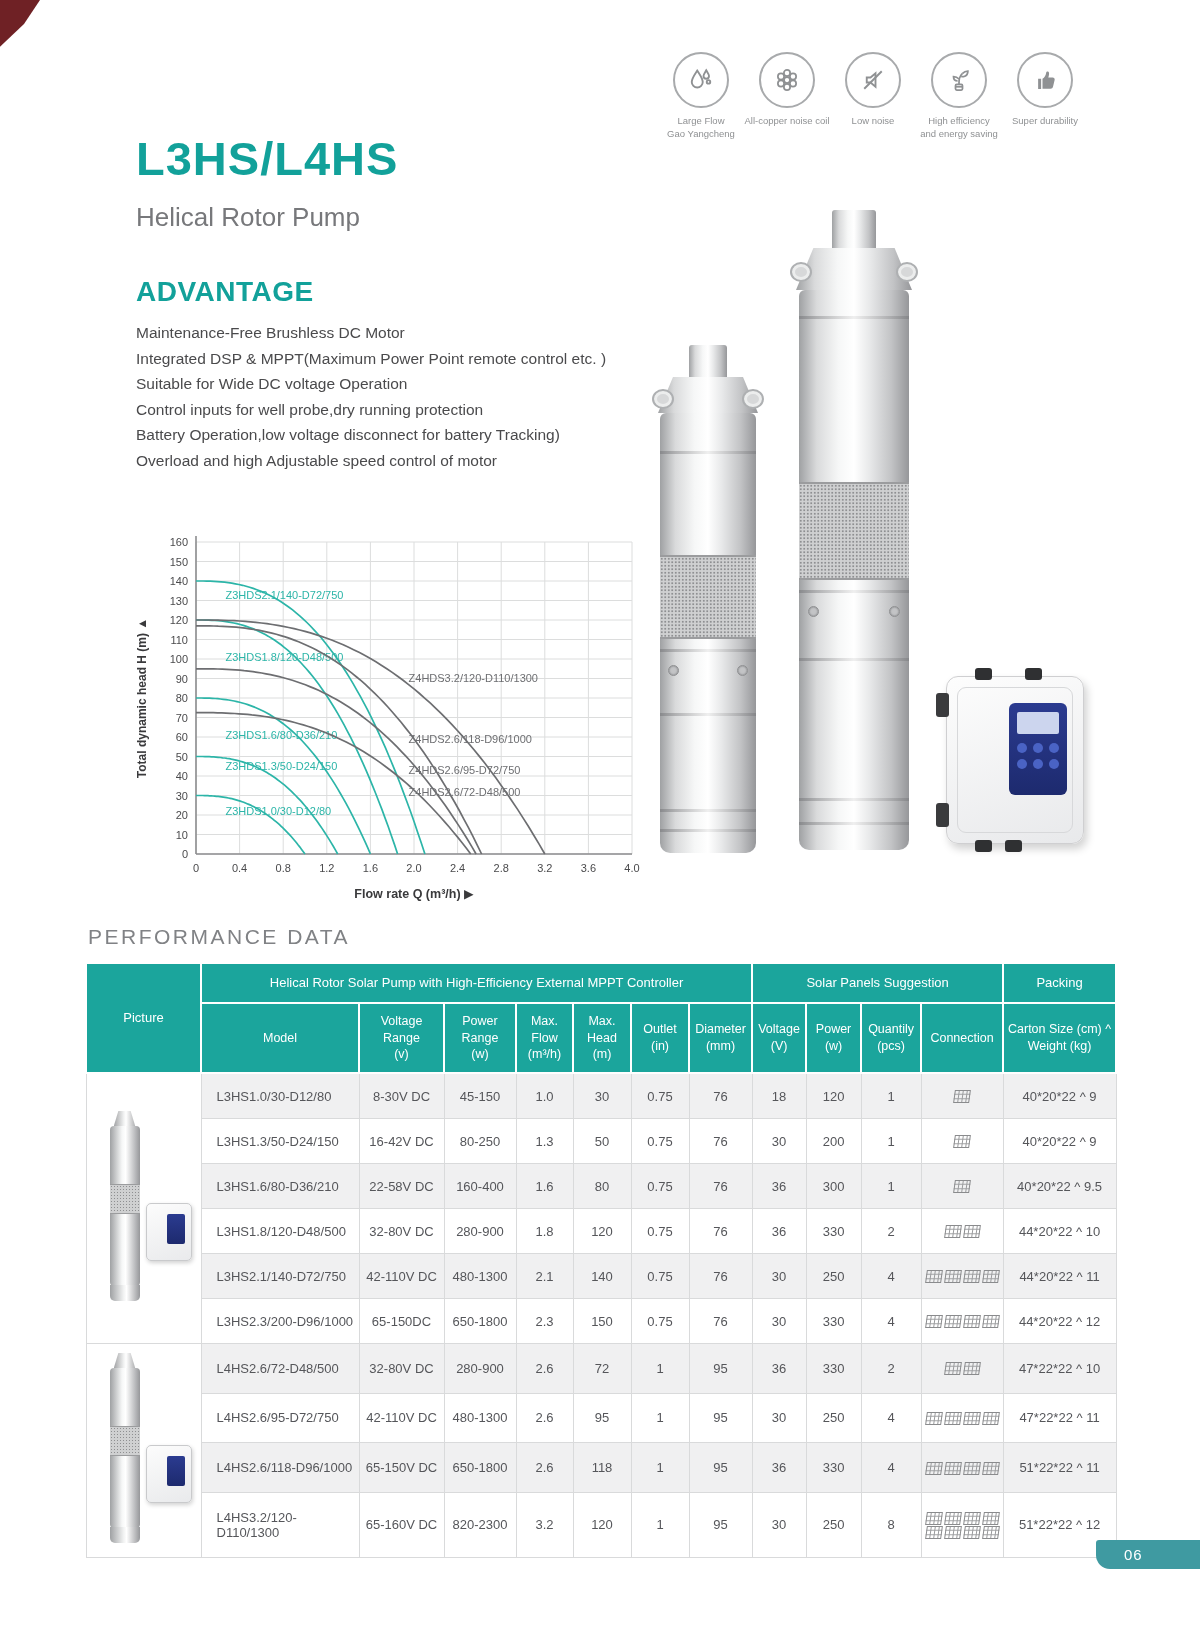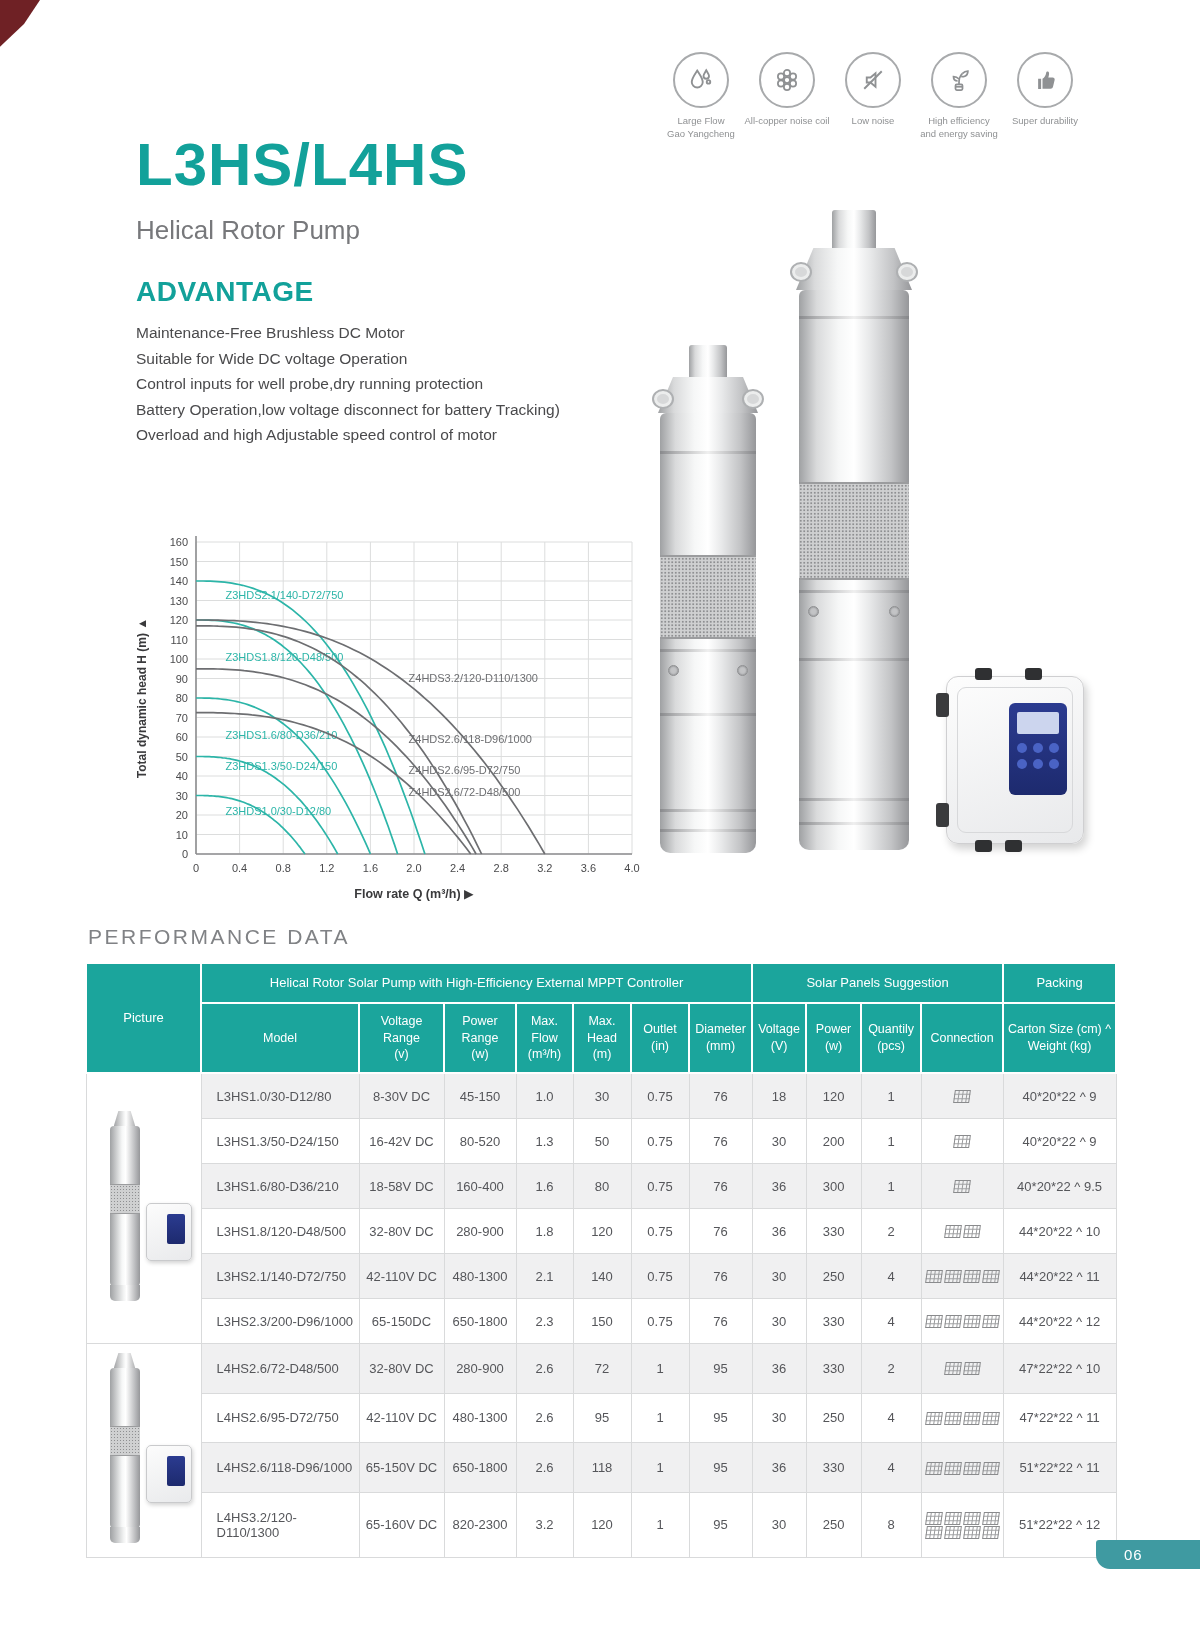--- a/index.html
+++ b/index.html
@@ -5,21 +5,21 @@
   html,body{margin:0;padding:0;background:#fff;}
   .page{position:relative;width:1200px;height:1628px;background:#fff;overflow:hidden;
         font-family:"Liberation Sans","DejaVu Sans",sans-serif;}
 
   
   .corner-mark{position:absolute;left:0;top:0;width:40px;height:52px;background:#6f2125;
                clip-path:polygon(0 0,100% 0,60% 46%,0 90%);}
 
   
   .title-block{position:absolute;left:136px;top:135px;}
-  .page-title{font-size:60px;font-weight:bold;color:#12a19a;letter-spacing:1px;line-height:1;}
+  .page-title{font-size:47px;font-weight:bold;color:#12a19a;letter-spacing:1px;line-height:1;}
   .page-subtitle{font-size:26px;color:#77787b;margin-top:20px;}
 
   
   .features-row{position:absolute;left:652px;top:52px;width:436px;display:flex;justify-content:flex-end;}
   .feature{width:86px;text-align:center;}
   .fcircle{width:52px;height:52px;border:2px solid #a8aaac;border-radius:50%;margin:0 auto;
            display:flex;align-items:center;justify-content:center;background:#fff;}
   .fcircle svg{width:30px;height:30px;}
   .flabel{margin-top:7px;font-size:9.5px;line-height:1.35;color:#8f9193;white-space:pre-line;}
 
@@ -174,20 +174,21 @@
 
   <div class="title-block">
     <div class="page-title">L3HS/L4HS</div>
     <div class="page-subtitle">Helical Rotor Pump</div>
   </div>
 
   <div class="advantage">
     <h2 class="advantage-heading">ADVANTAGE</h2>
     <ul class="advantage-list">
         <li>Maintenance-Free Brushless DC Motor</li>
+        <li>Integrated DSP &amp; MPPT(Maximum Power Point remote control etc. )</li>
         <li>Suitable for Wide DC voltage Operation</li>
         <li>Control inputs for well probe,dry running protection</li>
         <li>Battery Operation,low voltage disconnect for battery  Tracking)</li>
         <li>Overload and high Adjustable speed control of motor</li>
       </ul>
   </div>
 
   <div class="chart-wrap"><svg width="516" height="402" viewBox="0 0 516 402">
         <line x1="70" y1="24" x2="70" y2="336" stroke="#dcdddd" stroke-width="1"></line>
         <line x1="113.6" y1="24" x2="113.6" y2="336" stroke="#dcdddd" stroke-width="1"></line>
@@ -410,36 +411,36 @@
           <td>120</td>
           <td>1</td>
           <td>
             <div class="prow"><span class="panel"></span></div>
           </td>
           <td>40*20*22 ^ 9</td>
         </tr>
         <tr>
           <td class="model">L3HS1.3/50-D24/150</td>
           <td>16-42V DC</td>
-          <td>80-520</td>
+          <td>80-250</td>
           <td>1.3</td>
           <td>50</td>
           <td>0.75</td>
           <td>76</td>
           <td>30</td>
           <td>200</td>
           <td>1</td>
           <td>
             <div class="prow"><span class="panel"></span></div>
           </td>
           <td>40*20*22 ^ 9</td>
         </tr>
         <tr>
           <td class="model">L3HS1.6/80-D36/210</td>
-          <td>18-58V DC</td>
+          <td>22-58V DC</td>
           <td>160-400</td>
           <td>1.6</td>
           <td>80</td>
           <td>0.75</td>
           <td>76</td>
           <td>36</td>
           <td>300</td>
           <td>1</td>
           <td>
             <div class="prow"><span class="panel"></span></div>

